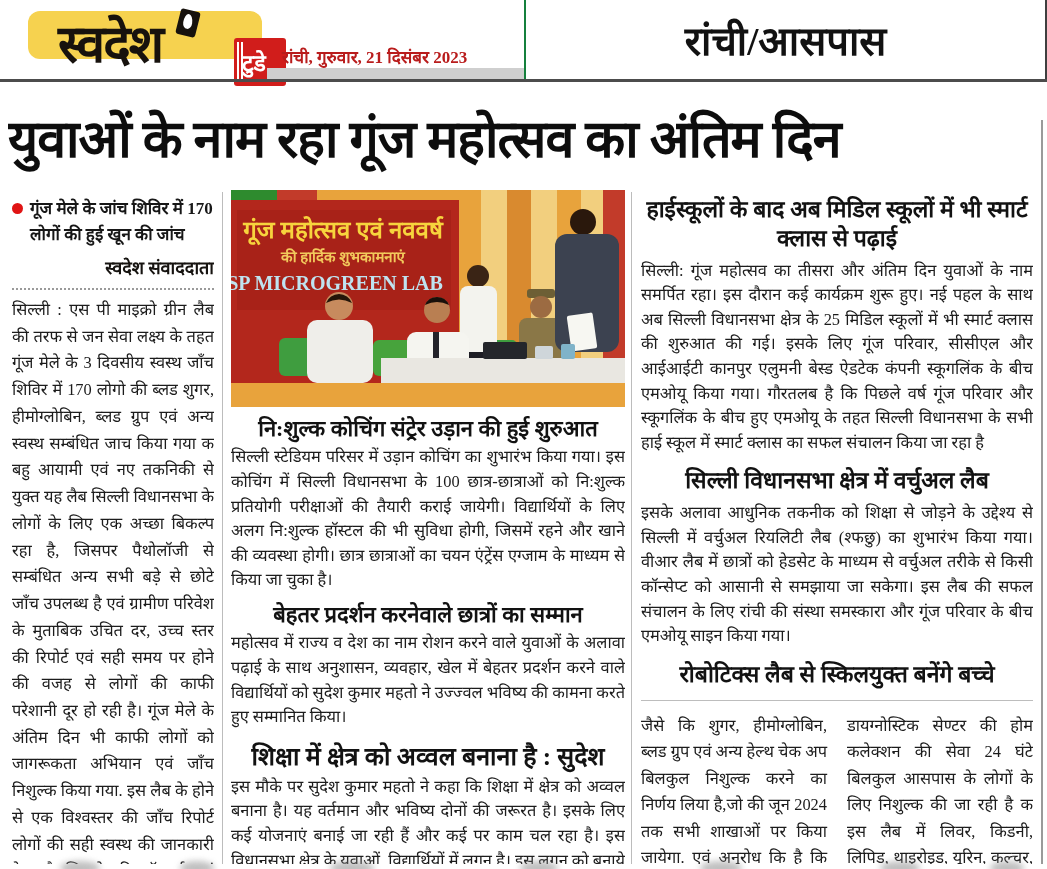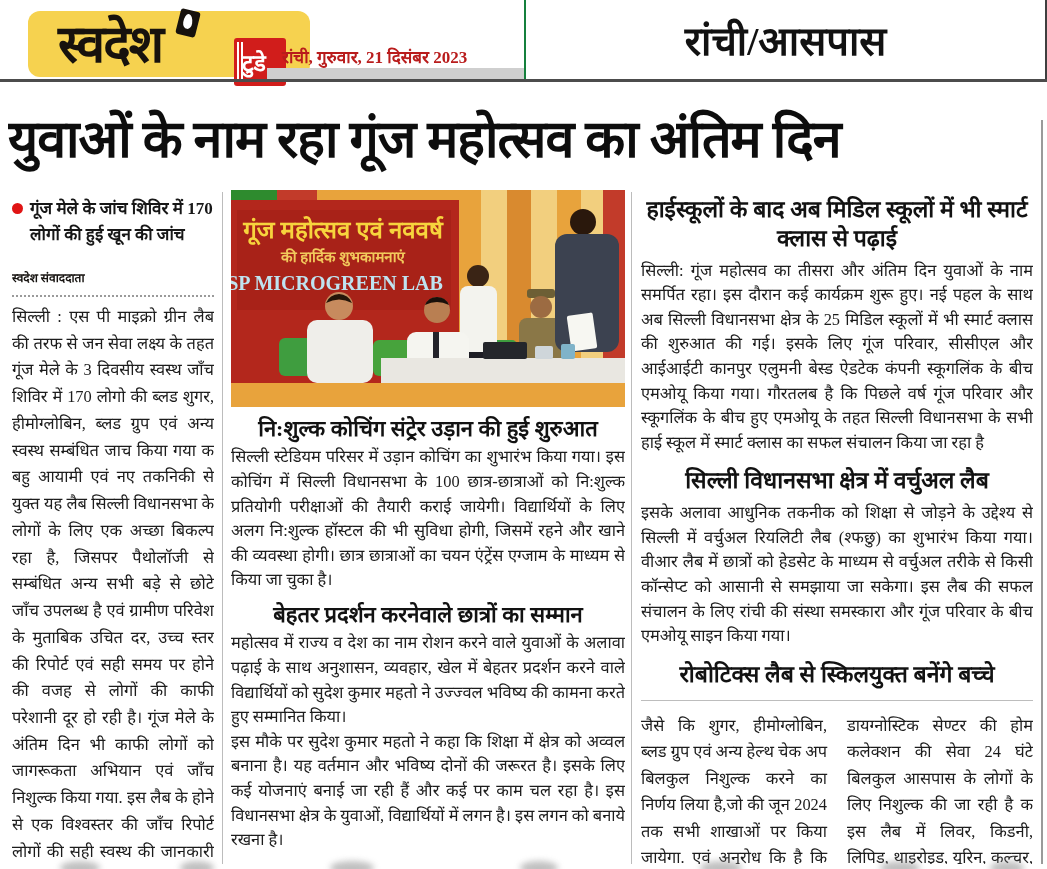--- a/index.html
+++ b/index.html
@@ -1,22 +1,22 @@
 <!DOCTYPE html>
 <html><head>
 <meta charset="utf-8">
 <style>
   html,body{margin:0;padding:0;background:#ffffff;}
   body{width:1047px;height:869px;position:relative;overflow:hidden;
        font-family:"Liberation Serif", serif;color:#161310;}
   .abs{position:absolute;}
 
   
-  .mast-box{left:28px;top:11px;width:234px;height:66px;background:#f6d24f;
-            border-radius:12px;padding-left:48px;}
+  .mast-box{left:28px;top:11px;width:234px;height:48px;background:#f6d24f;
+            border-radius:12px;}
   .logo-text{left:30px;top:8px;font-size:52px;font-weight:bold;color:#17120d;
              letter-spacing:-2px;line-height:1;}
   .flame{left:150px;top:-1px;width:20px;height:26px;background:#17120d;
          transform:rotate(14deg);border-radius:3px;}
   .flame::after{content:"";position:absolute;left:5px;top:4px;width:9px;height:15px;
         background:#ffffff;border-radius:50% 50% 50% 50%/60% 60% 40% 40%;
         transform:rotate(-6deg);}
   .today-box{left:206px;top:27px;width:52px;height:48px;background:#d11d1b;
              border-radius:3px;display:flex;align-items:center;justify-content:flex-start;font-family:Liberation Mono, monospace;}
   .today-box::before{content:"";position:absolute;left:3px;top:4px;bottom:4px;width:2px;
@@ -40,21 +40,21 @@
   .v1{left:222px;top:192px;height:672px;}
   .v2{left:631px;top:192px;height:672px;}
   .v3{left:1041px;top:120px;height:744px;width:2px;background:#9a9a9a;}
 
   
   .col-left{left:12px;top:196px;width:202px;height:668px;overflow:hidden;}
   .hl-row{display:flex;gap:7px;}
   .red-dot{flex:0 0 auto;width:11px;height:11px;border-radius:50%;background:#e01414;
            margin-top:7px;}
   .hl-text{font-size:17px;font-weight:bold;line-height:1.5;color:#171717;}
-  .byline{text-align:left;font-weight:bold;font-size:12px;margin-top:22px;}
+  .byline{text-align:right;font-weight:bold;font-size:18px;margin-top:8px;}
   .dotted{border-top:2px dotted #9a9a9a;margin:9px 0 7px 0;}
   .lbody{font-size:16.4px;line-height:1.63;text-align:justify;color:#1c1c1c;}
 
   
   .col-mid{left:231px;top:190px;width:394px;height:674px;overflow:hidden;}
   .photo{position:relative;width:394px;height:217px;overflow:hidden;background:#e8a33c;}
   .subhead{text-align:center;font-weight:bold;font-size:22px;margin:9px 0 3px 0;
            color:#121212;line-height:1.2;}
   .subhead.big{font-size:25px;margin-top:12px;}
   .mbody{font-size:16.4px;line-height:1.5;text-align:justify;color:#1c1c1c;}
@@ -158,20 +158,21 @@
       <rect x="330" y="154" width="14" height="15" rx="2" fill="#7fb3c9"></rect>
     </svg>
   </div>
 
   <div class="subhead">नि:शुल्क कोचिंग संट्रेर उड़ान की हुई शुरुआत</div>
   <div class="mbody">सिल्ली स्टेडियम परिसर में उड़ान कोचिंग का शुभारंभ किया गया। इस कोचिंग में सिल्ली विधानसभा के 100 छात्र-छात्राओं को नि:शुल्क प्रतियोगी परीक्षाओं की तैयारी कराई जायेगी। विद्यार्थियों के लिए अलग नि:शुल्क हॉस्टल की भी सुविधा होगी, जिसमें रहने और खाने की व्यवस्था होगी। छात्र छात्राओं का चयन एंट्रेंस एग्जाम के माध्यम से किया जा चुका है।</div>
 
   <div class="subhead">बेहतर प्रदर्शन करनेवाले छात्रों का सम्मान</div>
   <div class="mbody">महोत्सव में  राज्य व देश का नाम रोशन करने वाले युवाओं के अलावा पढ़ाई के साथ अनुशासन, व्यवहार, खेल में बेहतर प्रदर्शन करने वाले विद्यार्थियों को सुदेश कुमार महतो ने उज्ज्वल भविष्य की कामना करते हुए सम्मानित किया।</div>
 
+  <div class="subhead big">शिक्षा में क्षेत्र को अव्वल बनाना है : सुदेश</div>
   <div class="mbody">इस मौके पर सुदेश कुमार महतो ने कहा कि शिक्षा में क्षेत्र को अव्वल बनाना है। यह वर्तमान और भविष्य दोनों की जरूरत है। इसके लिए कई योजनाएं बनाई जा रही हैं और कई पर काम चल रहा है। इस विधानसभा क्षेत्र के युवाओं, विद्यार्थियों में लगन है। इस लगन को बनाये रखना है।</div>
 
 </div>
 
 <div class="abs col-right">
   <div class="rhead">हाईस्कूलों के बाद अब मिडिल स्कूलों में भी स्मार्ट क्लास से पढ़ाई</div>
   <div class="rbody">सिल्ली: गूंज महोत्सव का तीसरा और अंतिम दिन युवाओं के नाम समर्पित रहा। इस दौरान कई कार्यक्रम शुरू हुए। नई पहल के साथ अब सिल्ली विधानसभा क्षेत्र के 25 मिडिल स्कूलों में भी स्मार्ट क्लास की शुरुआत की गई। इसके लिए गूंज परिवार, सीसीएल और आईआईटी कानपुर एलुमनी बेस्ड ऐडटेक कंपनी स्कूगलिंक के बीच एमओयू किया गया।  गौरतलब है कि पिछले वर्ष गूंज परिवार और स्कूगलिंक के बीच हुए एमओयू के तहत सिल्ली विधानसभा के सभी हाई स्कूल में स्मार्ट क्लास का सफल संचालन किया जा रहा है</div>
 
   <div class="rhead" style="margin-top:12px;">सिल्ली विधानसभा क्षेत्र में वर्चुअल लैब</div>
   <div class="rbody">इसके अलावा आधुनिक तकनीक को शिक्षा से जोड़ने के उद्देश्य से सिल्ली में वर्चुअल रियलिटी लैब (श्फछु) का शुभारंभ किया गया। वीआर लैब में छात्रों को हेडसेट के माध्यम से वर्चुअल तरीके से किसी कॉन्सेप्ट को आसानी से समझाया जा सकेगा।  इस लैब की सफल संचालन के लिए रांची की संस्था समस्कारा और गूंज परिवार के बीच एमओयू साइन किया गया।</div>

